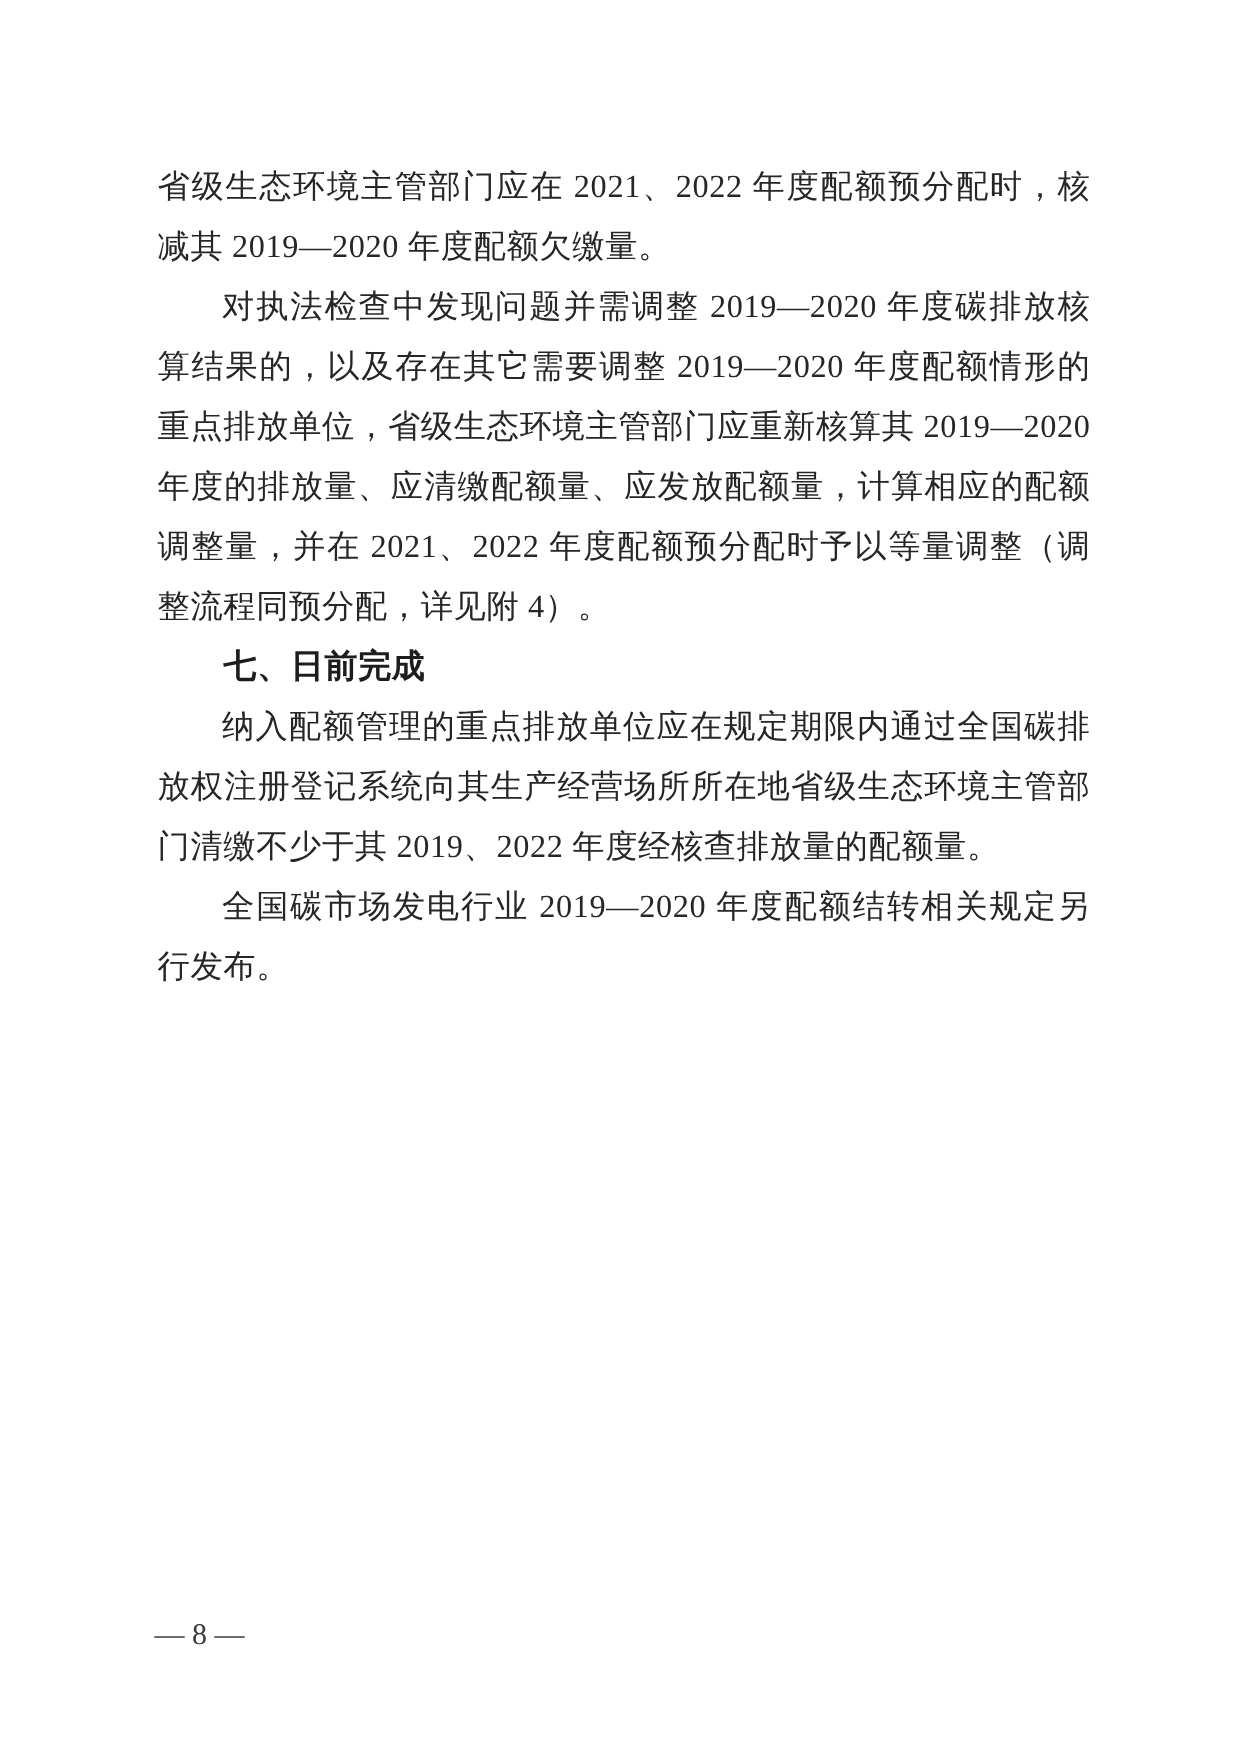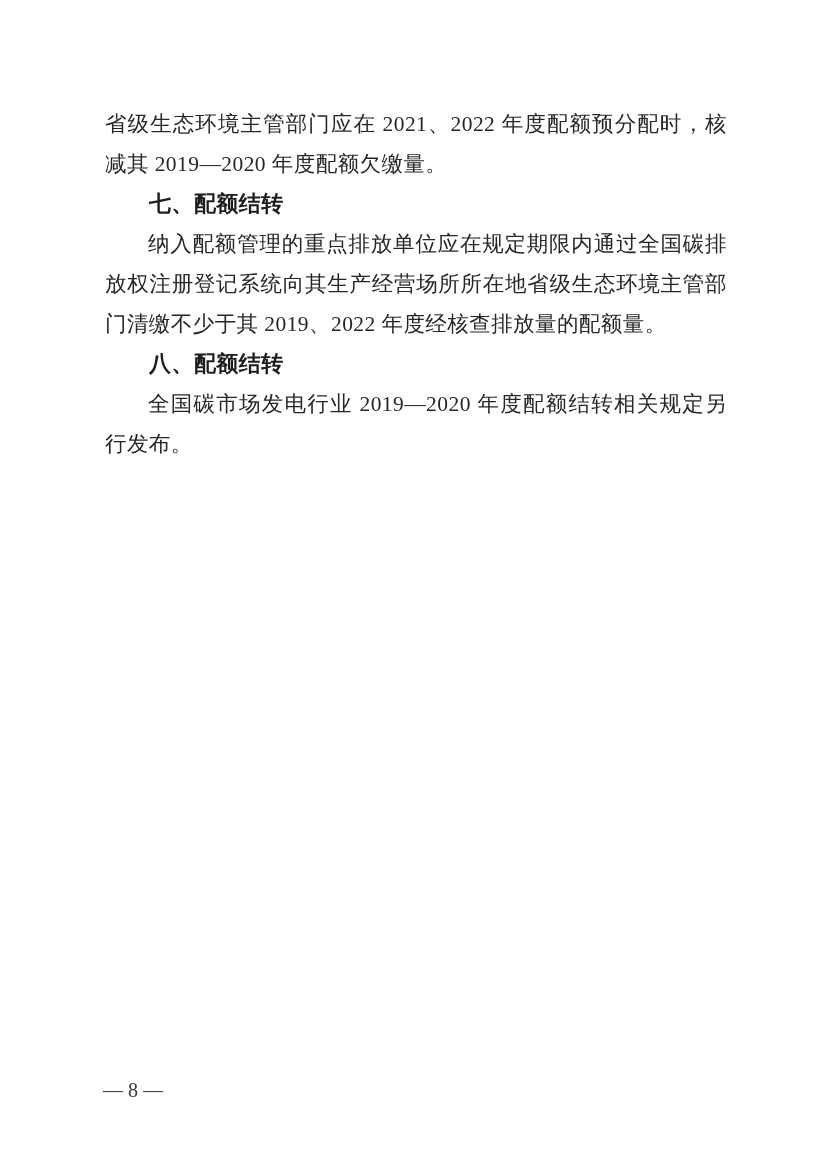--- a/index.html
+++ b/index.html
@@ -53,19 +53,19 @@
     color: #3a3a3a;
     font-family: "Liberation Serif", "DejaVu Serif", serif;
   }
 </style>
 </head>
 <body>
 
 <div class="page">
   <div class="content">
     <p class="para no-indent">省级生态环境主管部门应在 2021、2022 年度配额预分配时，核减其 2019—2020 年度配额欠缴量。</p>
-    <h2 class="heading">七、配额结转</h2>
+    <p class="para">对执法检查中发现问题并需调整 2019—2020 年度碳排放核算结果的，以及存在其它需要调整 2019—2020 年度配额情形的重点排放单位，省级生态环境主管部门应重新核算其 2019—2020 年度的排放量、应清缴配额量、应发放配额量，计算相应的配额调整量，并在 2021、2022 年度配额预分配时予以等量调整（调整流程同预分配，详见附 4）。</p>
+    <h2 class="heading">七、日前完成</h2>
     <p class="para">纳入配额管理的重点排放单位应在规定期限内通过全国碳排放权注册登记系统向其生产经营场所所在地省级生态环境主管部门清缴不少于其 2019、2022 年度经核查排放量的配额量。</p>
-    <h2 class="heading">八、配额结转</h2>
     <p class="para">全国碳市场发电行业 2019—2020 年度配额结转相关规定另行发布。</p>
   </div>
   <div class="page-number">— 8 —</div>
 </div>
 
 </body></html>

